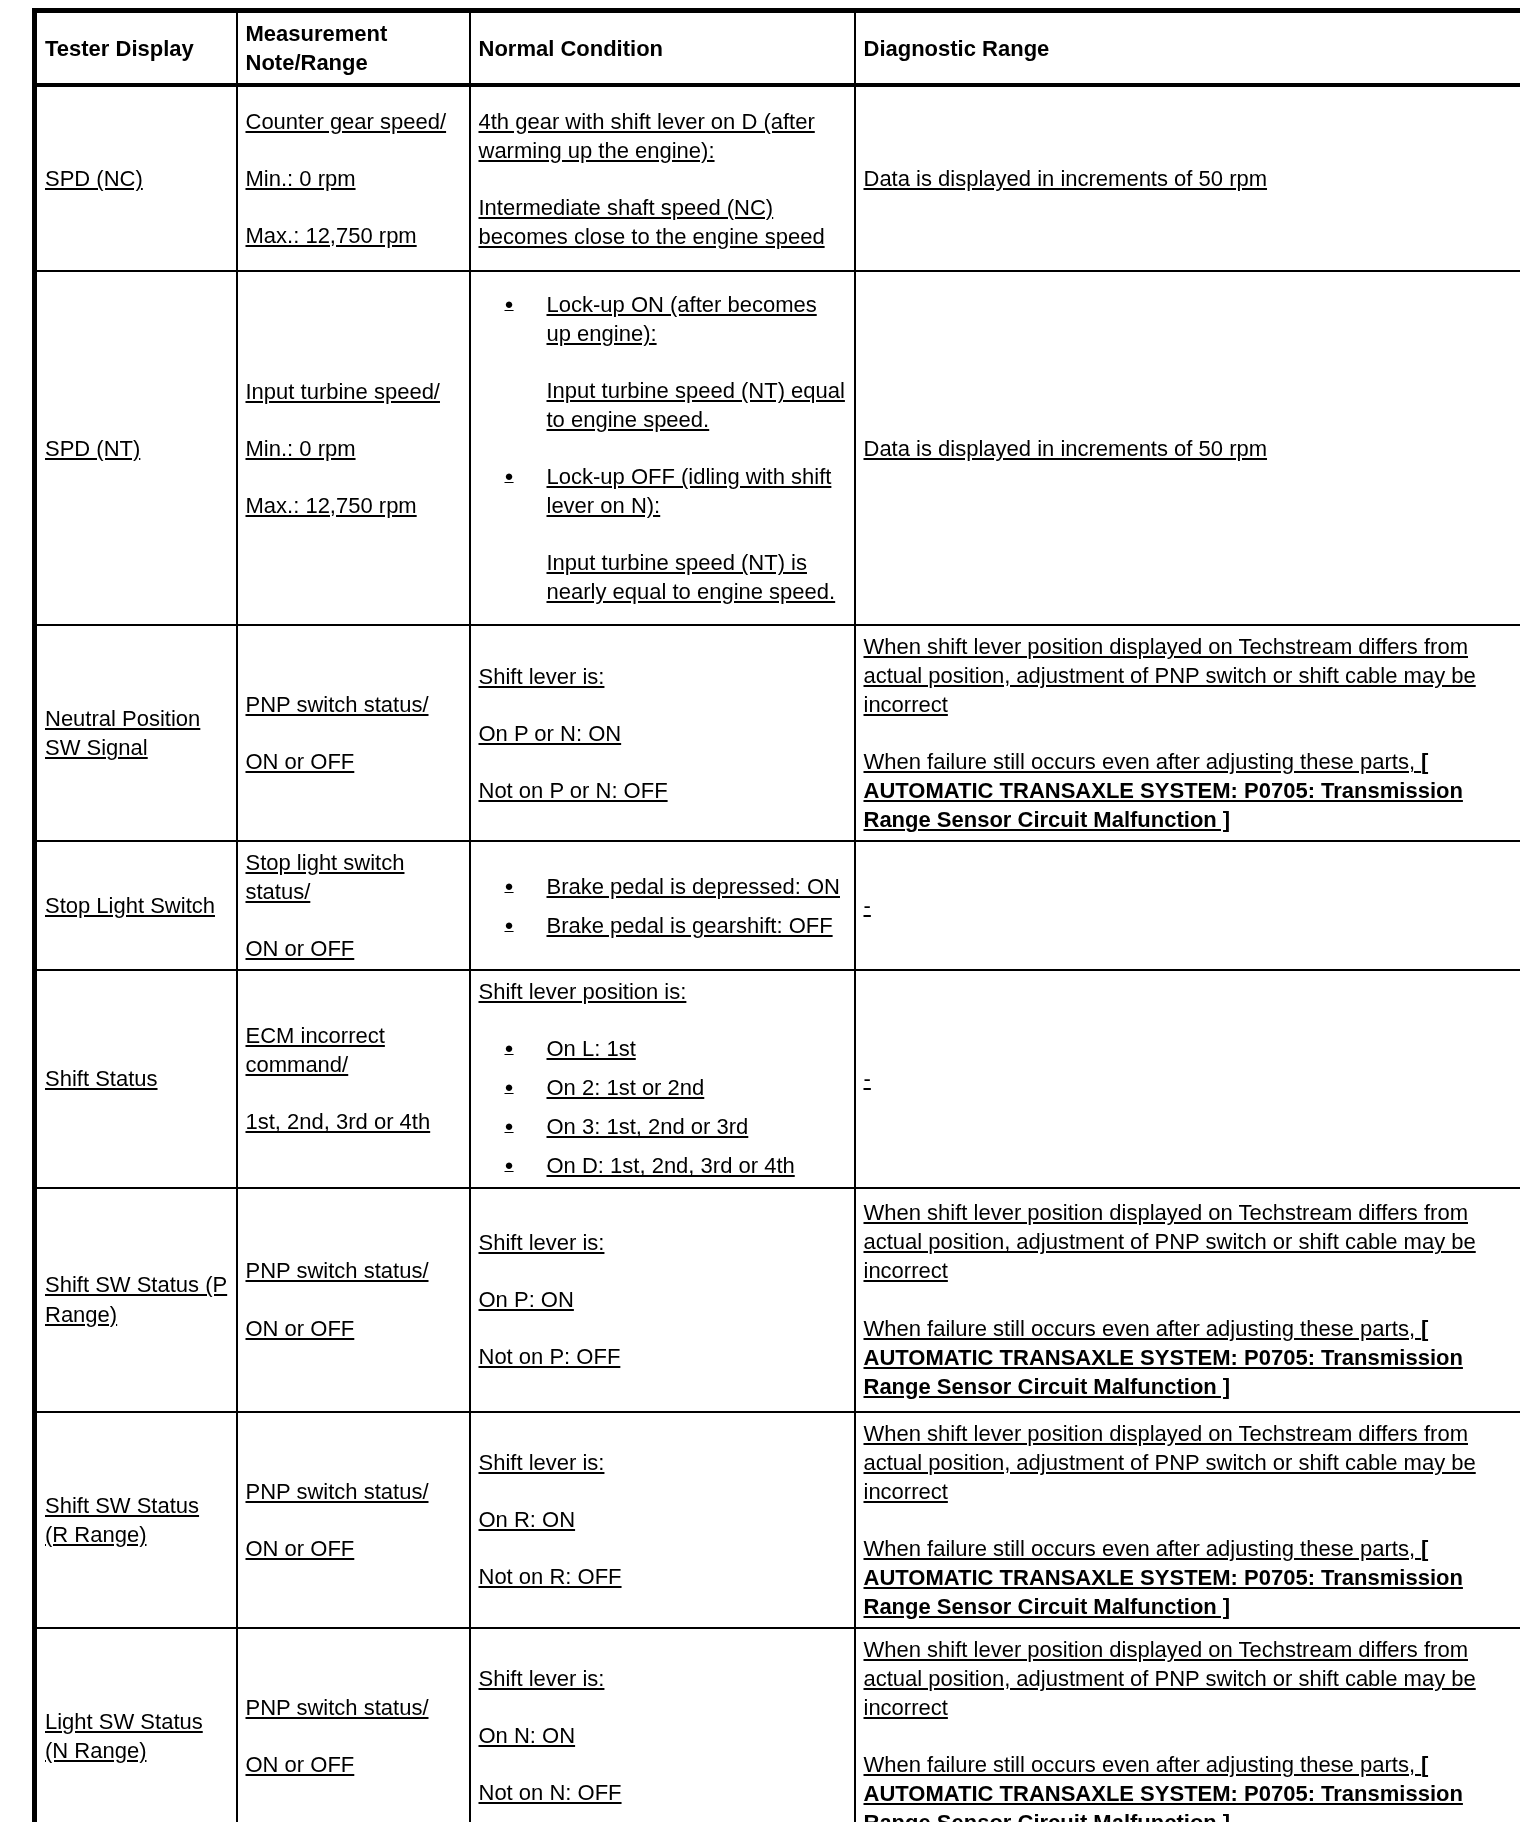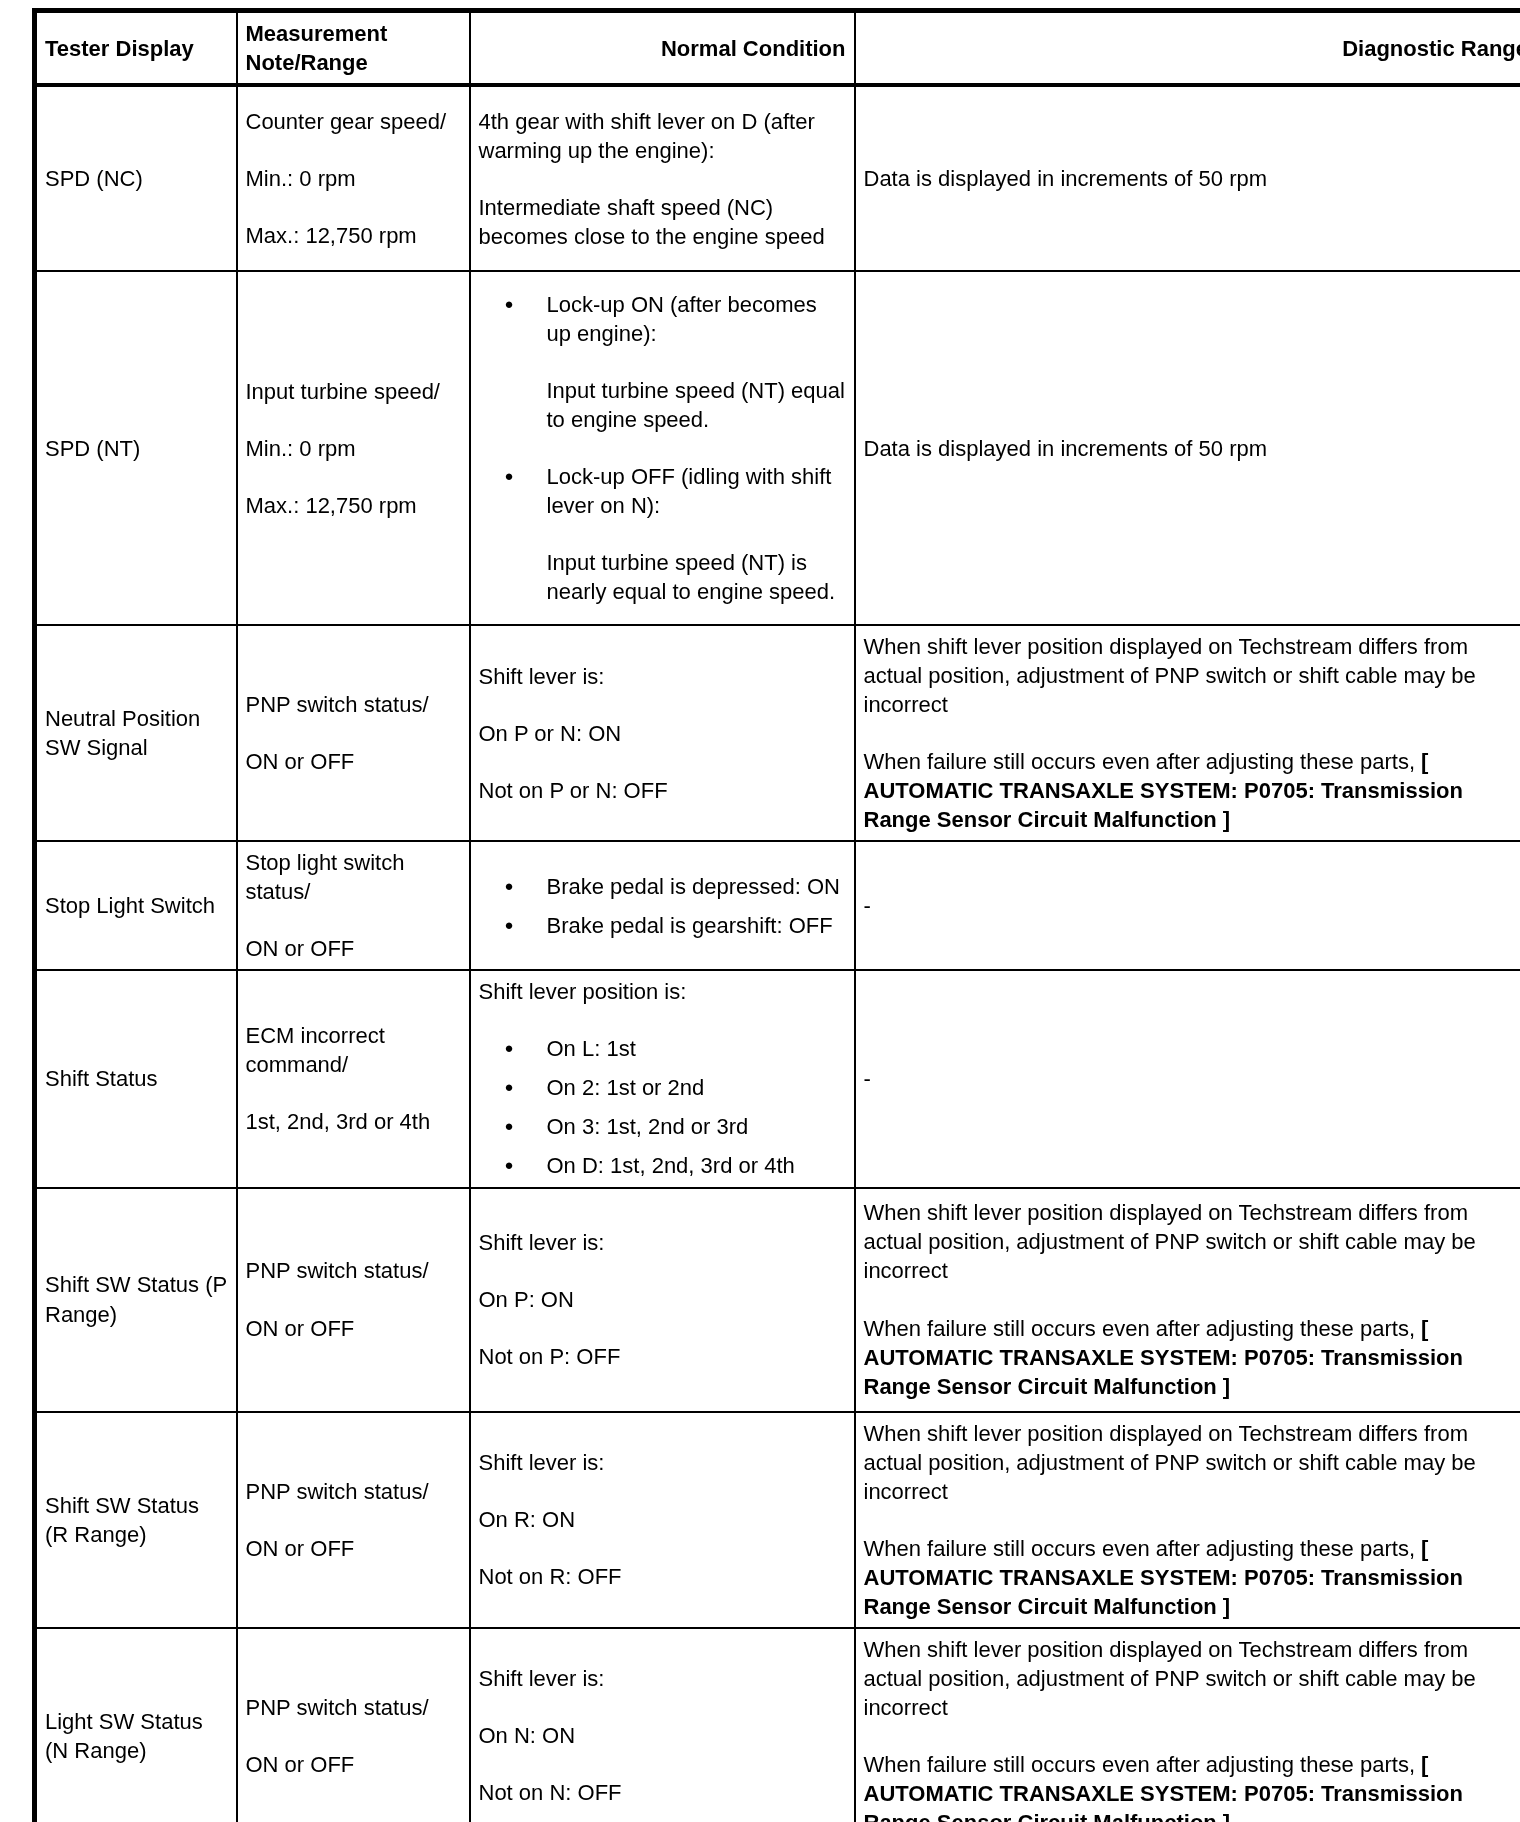--- a/index.html
+++ b/index.html
@@ -35,22 +35,22 @@
     padding: 6px 8px;
     vertical-align: middle;
     overflow: hidden;
   }
   table.diag thead th {
     border-bottom: 4px solid #000;
     font-weight: bold;
     height: 48px;
   }
   th.h0, th.h1 { text-align: left; }
-  th.h2, th.h3 { text-align: right; }
-  td { text-align: left; }
+  th.h2, th.h3 { text-align: left; }
+  td { text-align: left; text-decoration: underline; }
 
   .block { margin: 0; }
   .block + .block { margin-top: 28px; }
   .block.bullet + .block.bullet { margin-top: 10px; }
 
   .bullet { display: flex; align-items: flex-start; padding-left: 26px; }
   .bullet .marker {
     flex: 0 0 42px;
     width: 42px;
     font-size: 15px;

